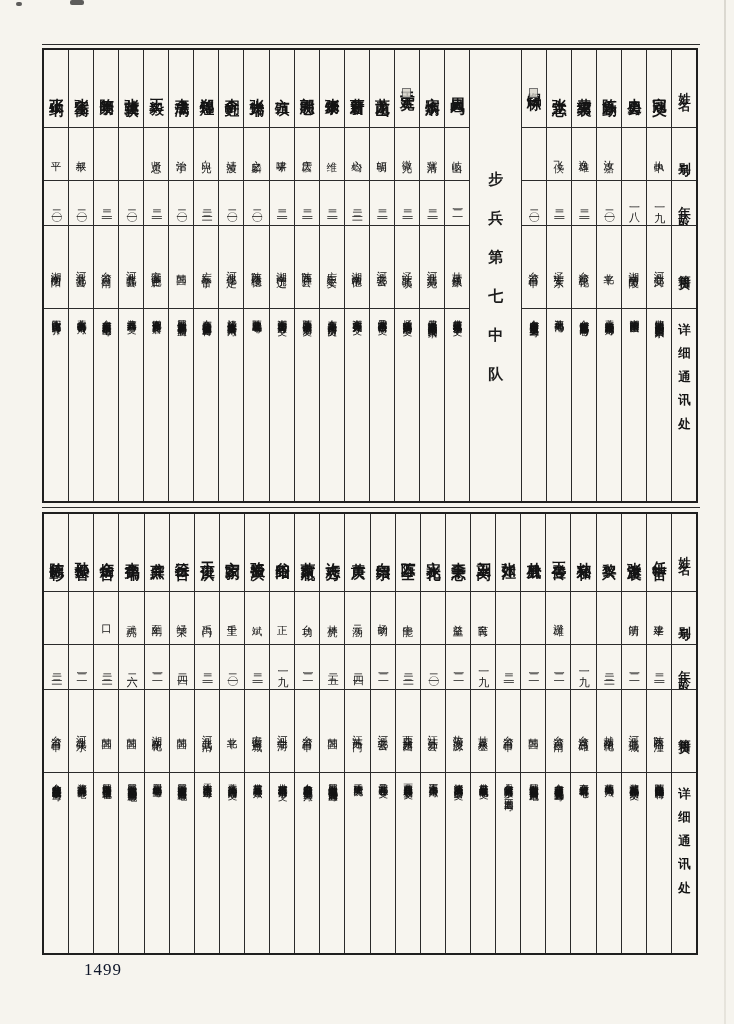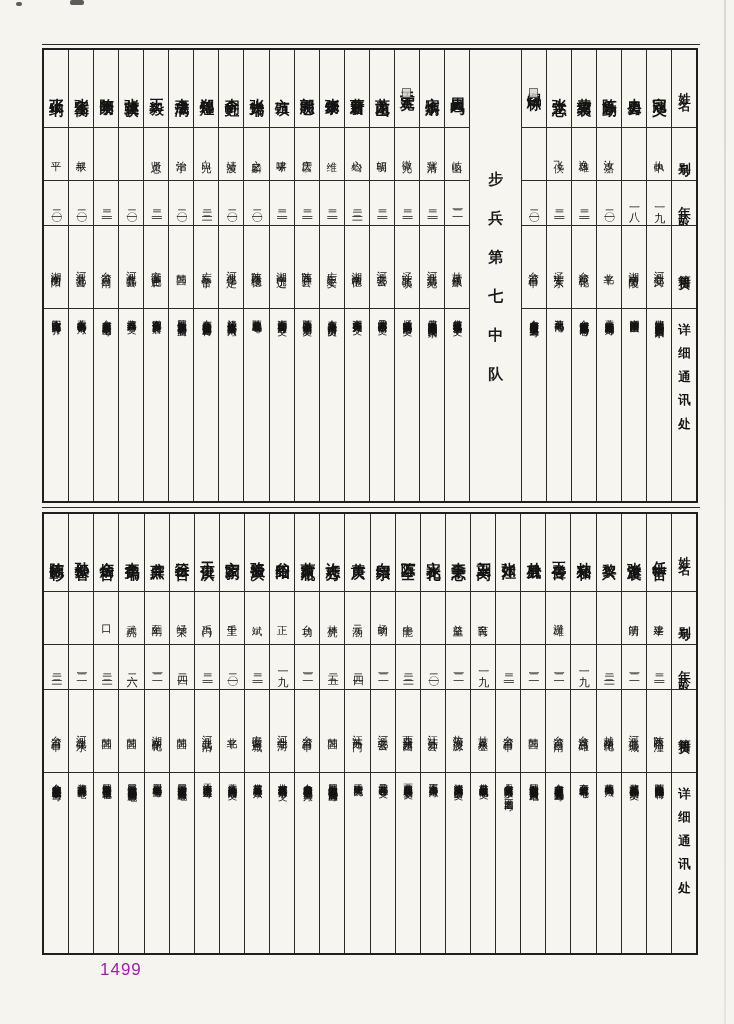--- a/index.html
+++ b/index.html
@@ -77,23 +77,23 @@
   }
 
   .stamp{
     display:inline-block;width:7px;height:8px;
     border:1px solid #555;background:#d8d5cc;
     margin-top:2px;opacity:.8;
   }
   .name-wrap{display:flex;flex-direction:column;align-items:center;justify-content:center;max-height:100%;}
 
   .page-number{
-    position:absolute;left:100px;top:960px;
-    font-size:17px;color:#a21caf;letter-spacing:1px;
-    font-family:Liberation Sans, sans-serif;
+    position:absolute;left:84px;top:960px;
+    font-size:17px;color:#0f172a;letter-spacing:1px;
+    font-family:Liberation Serif, serif;
   }
 </style>
 </head>
 <body>
 
 <div class="sheet">
   <div class="speck" style="left:70px;top:0;width:14px;height:5px;"></div>
   <div class="speck" style="left:16px;top:2px;width:6px;height:4px;"></div>
   <div class="crease" style="left:724px;"></div>
 

